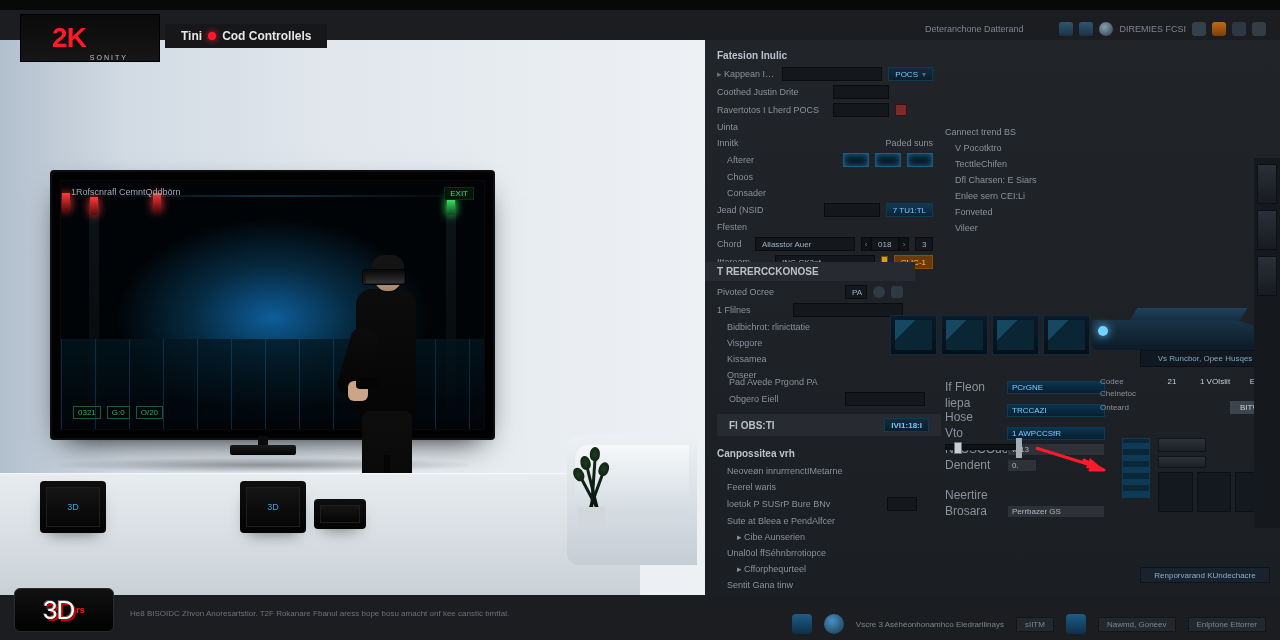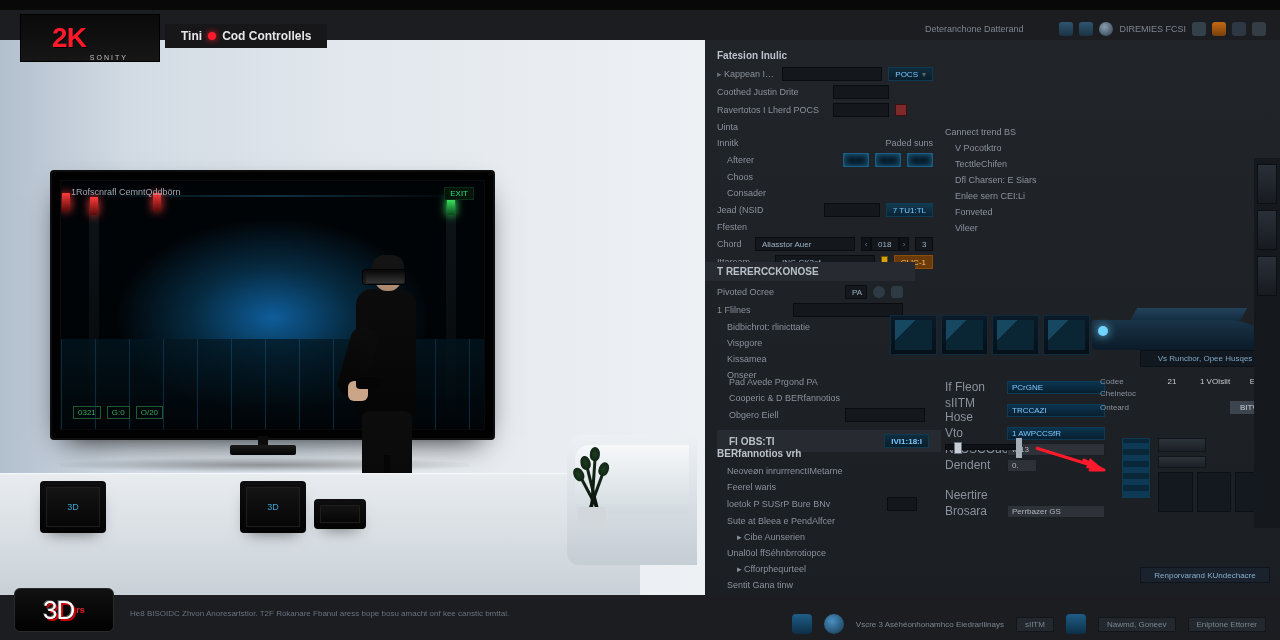--- a/index.html
+++ b/index.html
@@ -368,39 +368,36 @@
   </div>
   <div class="rcol">
     <div class="pill">Vs Runcbor, Opee Husqes</div>
   </div>
 
   <div style="position:absolute;top:334px;left:12px;width:224px;">
     <div class="row">
         <span class="lbl" style="width:170px">Pad Avede   Prgond PA</span>
       </div>
     <div class="row">
-        <span class="lbl" style="width:170px">Cooperic &amp;  D BERfannotios</span>
-      </div>
-    <div class="row">
         <span class="lbl">Obgero Eiell</span>
         <span class="fld" style="width:80px"></span>
       </div>
     <div class="subheader" style="justify-content:flex-start;gap:30px;">
       <span>Fl OBS:TI</span>
       <span class="fld tag" style="margin-left:auto">IVI1:18:I</span>
     </div>
   </div>
 
   <div class="val-panel">
     <div class="val-row">
         <span class="k">If Fleon</span>
         <span class="v">PCrGNE</span>
       </div>
     <div class="val-row">
-        <span class="k">sIITM Hose</span>
+        <span class="k">liepa Hose</span>
         <span class="v">TRCCAZI</span>
       </div>
     <div class="val-row">
         <span class="k">Vto</span>
         <span class="v">1 AWPCCSfR</span>
       </div>
     <div class="val-row">
         <span class="k">NeCSCOdo</span>
         <span class="v lt">w 13</span>
       </div>
@@ -419,21 +416,21 @@
   </div>
 
   <div class="slider-wrap">
     <div class="slider-track">
         <div class="slider-thumb"></div>
         <div class="slider-end"></div>
       </div>
   </div>
 
   <div style="position:absolute;top:402px;left:0;width:224px;">
-    <div class="sec-title">BERfannotios vrh</div>
+    <div class="sec-title">Canpossitea vrh</div>
     <div class="row">
         <span class="lbl ind1" style="width:200px">Neoveøn inrurrrenctIMetarne</span>
       </div>
     <div class="row">
         <span class="lbl ind1">Feerel   waris</span>
       </div>
     <div class="row">
         <span class="lbl ind1" style="width:200px">loetok   P SUSrP Bure BNv</span>
         <span class="fld" style="width:30px"></span>
       </div>

